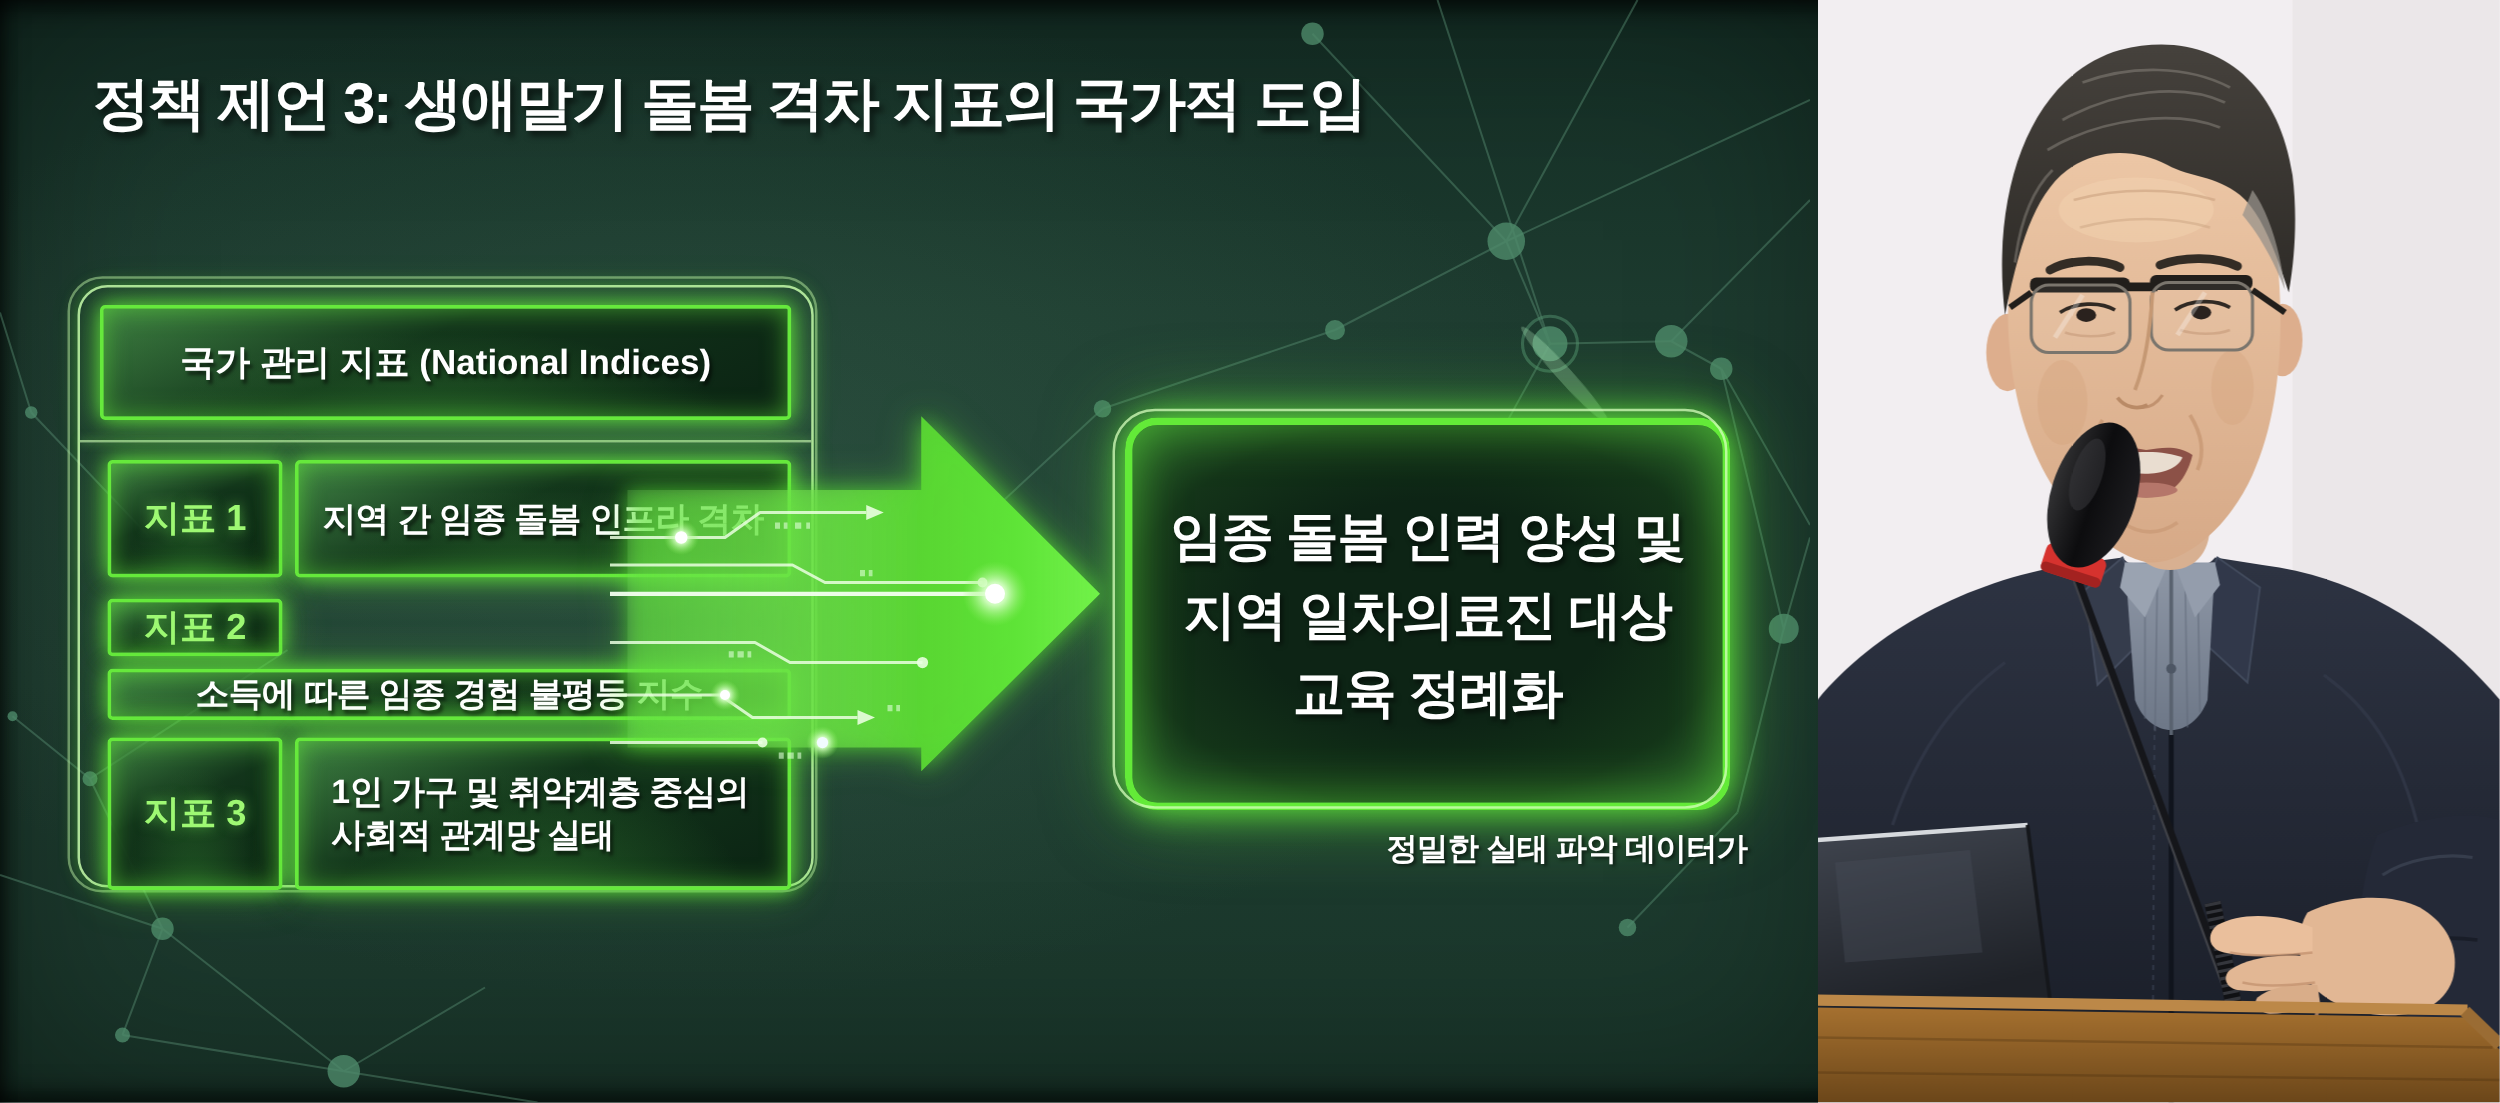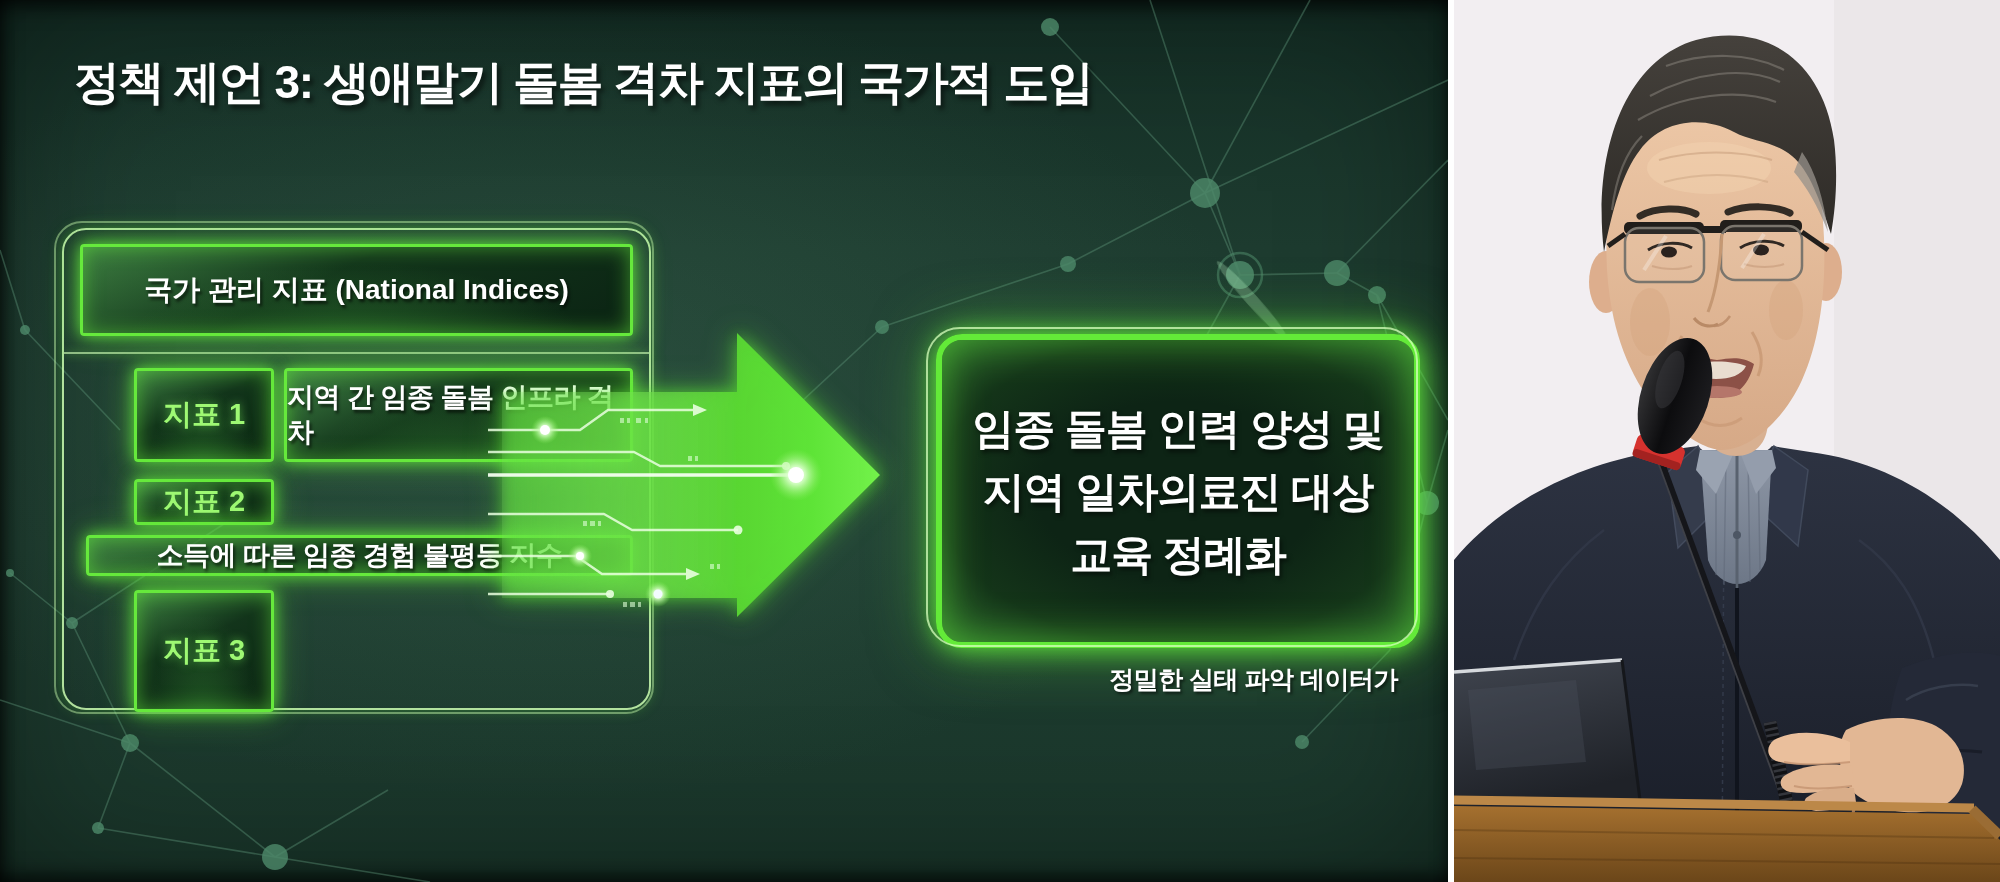--- a/index.html
+++ b/index.html
@@ -9,21 +9,21 @@
   
   .slide{position:absolute;left:0;top:0;width:1448px;height:882px;overflow:hidden;
     background:
       radial-gradient(ellipse 1000px 560px at 38% 45%, rgba(72,124,96,.28), rgba(0,0,0,0) 72%),
       linear-gradient(180deg,#142e25 0%,#1d3b2f 28%,#1f3e31 62%,#16302655 100%),
       #1b382c;
     box-shadow: inset 0 16px 22px -12px rgba(0,0,0,.85),
                 inset 14px 0 20px -12px rgba(0,0,0,.7),
                 inset -10px 0 18px -12px rgba(0,0,0,.55),
                 inset 0 -16px 22px -12px rgba(0,0,0,.8),
-                inset 0 0 160px rgba(0,0,0,.38);}
+                inset 0 0 160px rgba(0,0,0,.38); padding-left: 26px;}
   .net{position:absolute;left:0;top:0;pointer-events:none;}
 
   .slide-title{position:absolute;left:74px;top:52px;width:1300px;
     font-size:46px;font-weight:800;color:#ffffff;letter-spacing:-1.5px;
     text-shadow:3px 4px 5px rgba(0,0,0,.6);white-space:nowrap;}
 
   
   .panel{position:absolute;left:62px;top:228px;width:585px;height:478px;
     border:2px solid rgba(205,255,178,.85);border-radius:24px;
     box-shadow:0 0 14px rgba(95,225,60,.35);}
@@ -39,32 +39,32 @@
     box-shadow:0 0 16px rgba(100,235,60,.9),0 0 36px rgba(100,235,60,.4),
                inset 0 0 20px rgba(100,235,60,.55);}
 
   .panel-header{position:absolute;left:16px;right:16px;top:14px;height:86px;
     display:flex;align-items:center;justify-content:center;
     font-size:28px;font-weight:800;color:#fff;text-shadow:2px 3px 3px rgba(0,0,0,.6);}
 
   .row{position:absolute;left:22px;right:16px;height:94px;display:flex;gap:10px;}
   .row1{top:138px;} .row2{top:249px;flex-direction:column;} .row3{top:360px;height:122px;}
   .row-label{width:134px;flex:none;display:flex;align-items:center;justify-content:center;
-    font-size:29px;font-weight:800;color:#9ef873;text-shadow:0 0 10px rgba(120,250,90,.6);margin-left:48px;}
+    font-size:29px;font-weight:800;color:#9ef873;text-shadow:0 0 10px rgba(120,250,90,.6);}
   .row-text{flex:1;display:flex;flex-direction:column;align-items:center;justify-content:center;
     font-size:27px;font-weight:800;color:#fff;letter-spacing:-.5px;
     text-shadow:2px 3px 3px rgba(0,0,0,.6);line-height:1.28;}
   .row-text.left{align-items:flex-start;padding-left:26px;}
 
   
   .arrow-svg{position:absolute;left:488px;top:318px;
     filter:drop-shadow(0 0 14px rgba(100,240,60,.55));}
 
   
-  .result-box{position:absolute;left:936px;top:334px;width:472px;height:302px;
+  .result-box{position:absolute;left:900px;top:334px;width:472px;height:302px;
     border:6px solid #63ea38;border-radius:26px;
     background:
       radial-gradient(ellipse at 50% 50%, #0d2415 42%, #143419 72%, #2c6b2c 104%);
     box-shadow:0 0 26px rgba(100,240,60,.95),0 0 64px rgba(100,240,60,.5),
                inset 0 0 42px rgba(100,240,60,.55);
     display:flex;flex-direction:column;align-items:center;justify-content:center;}
   .result-box::before{content:"";position:absolute;left:-16px;top:-13px;right:-4px;bottom:-5px;
     border:2px solid rgba(215,255,190,.75);border-radius:34px;}
   .result-line{font-size:42px;font-weight:800;color:#fff;line-height:1.5;
     letter-spacing:-1px;text-shadow:2px 3px 4px rgba(0,0,0,.55);white-space:nowrap;}
@@ -152,20 +152,24 @@
 
     <div class="row row2">
       <div class="row-label neon">지표 2</div>
       <div class="row-text neon">
         <span>소득에 따른 임종 경험 불평등 지수</span>
       </div>
     </div>
 
     <div class="row row3">
       <div class="row-label neon">지표 3</div>
+      <div class="row-text neon left">
+        <span>1인 가구 및 취약계층 중심의</span>
+        <span>사회적 관계망 실태</span>
+      </div>
     </div>
   </div>
 
   <svg class="arrow-svg" width="404" height="324" viewBox="0 0 404 324">
     <defs>
       <linearGradient id="agrad" x1="0" y1="0" x2="1" y2="0">
         <stop offset="0" stop-color="#82e169" stop-opacity="0.2"></stop>
         <stop offset="0.3" stop-color="#78e155" stop-opacity="0.5"></stop>
         <stop offset="0.62" stop-color="#5ad733" stop-opacity="0.95"></stop>
         <stop offset="0.82" stop-color="#5ee437"></stop>

